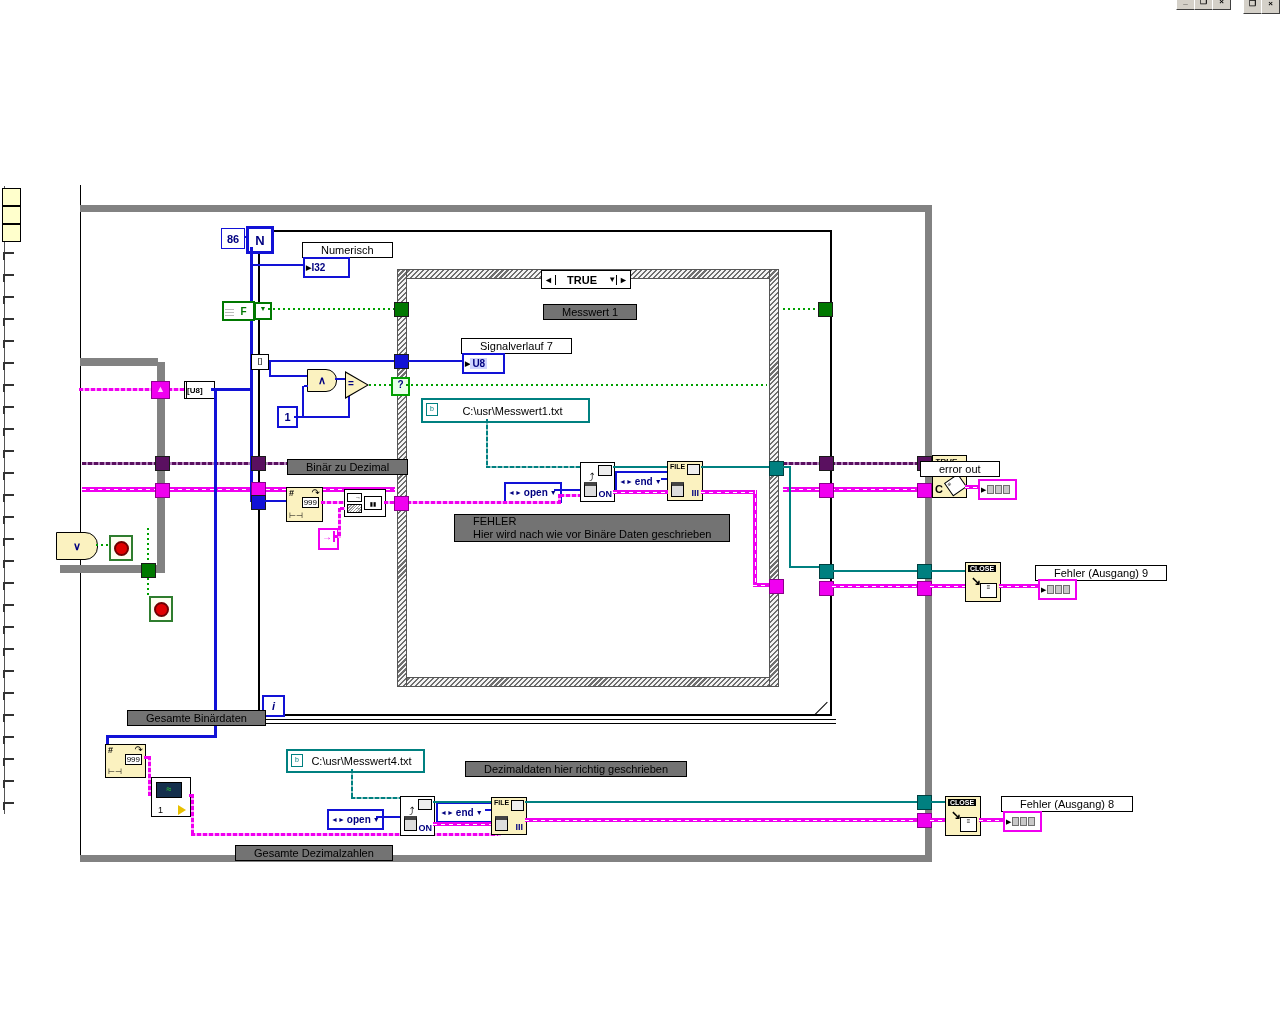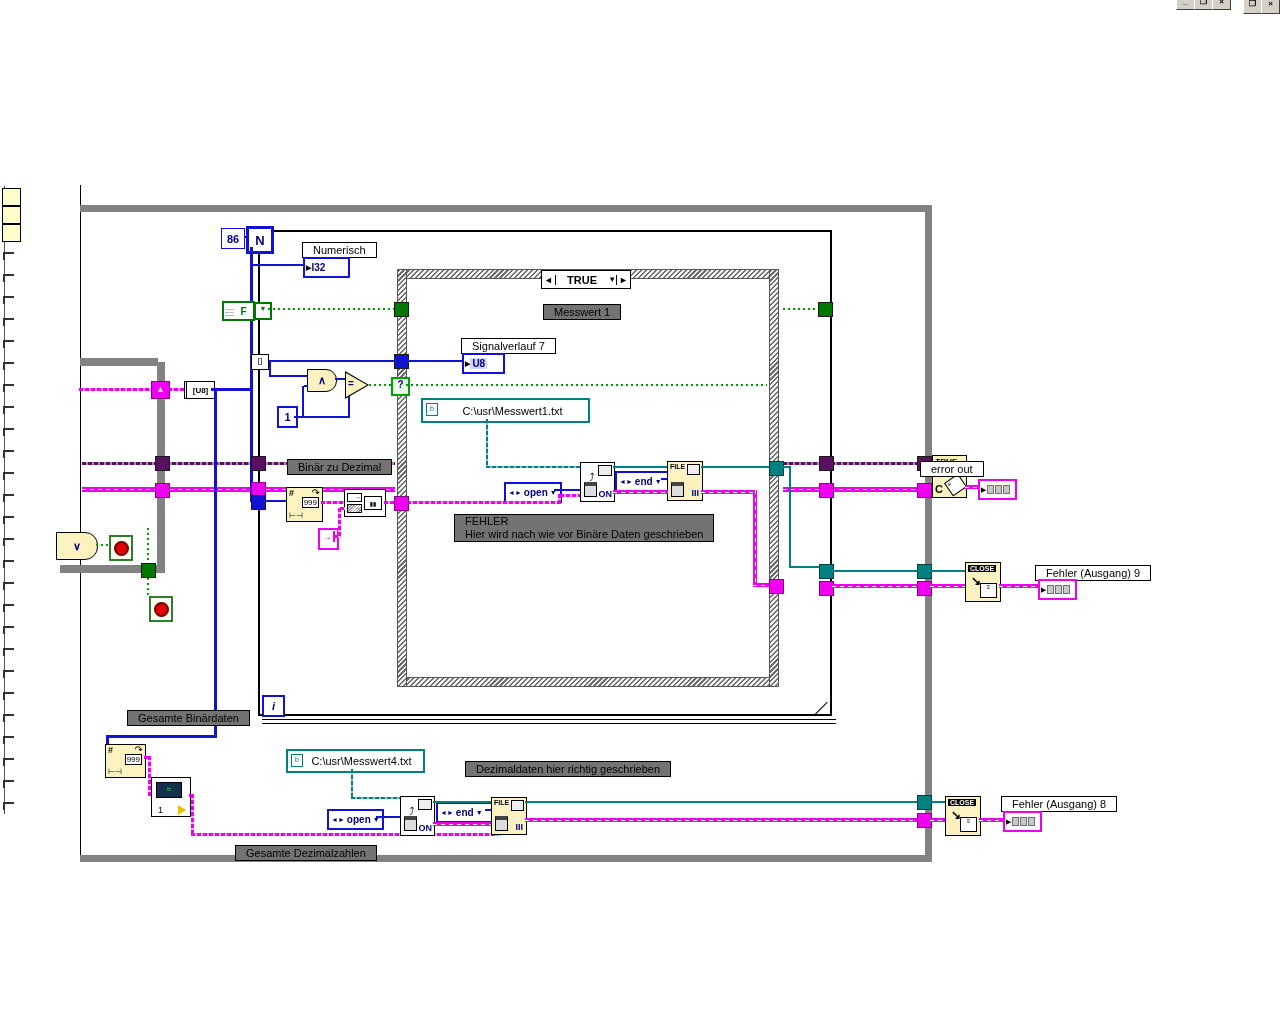--- a/index.html
+++ b/index.html
@@ -1,21 +1,21 @@
 <!DOCTYPE html>
 <html><head>
 <meta charset="utf-8">
 <style>
   html,body{margin:0;padding:0}
   body{width:1280px;height:1024px;position:relative;background:#fff;overflow:hidden;
        font-family:"Liberation Sans",sans-serif;color:#000}
   .ab{position:absolute}
   
   .lbl{position:absolute;border:1px solid #000;background:#fff;font-size:11px;line-height:14px;
-       padding:0 10px;white-space:nowrap}
+       padding:0 18px;white-space:nowrap}
   .yel{background:#737373}
   
   .gray{position:absolute;background:#828282}
   .forb{position:absolute;background:#000}
   .hatch{position:absolute;background:repeating-linear-gradient(135deg,#6f6f6f 0 1.5px,#f4f4f4 1.5px 3.5px);outline:1px solid #555}
   
   .w{position:absolute}
   .blue{background:#1212d6}
   .teal{background:#008080}
   .tldash{background:repeating-linear-gradient(90deg,#008080 0 4px,#8fc4c4 4px 6px)}
@@ -157,21 +157,21 @@
   <span style="width:9px;height:9px;background:repeating-linear-gradient(0deg,#bbb 0 1px,#fff 1px 3px);margin-left:1px"></span>
   <span style="flex:1;text-align:center;color:#007800;font-weight:bold;font-size:10px">F</span>
 </div>
 <div class="ab" style="left:254px;top:302px;width:14px;height:14px;border:2px solid #007800;background:#fff;color:#007800;font-size:7px;text-align:center;line-height:10px"><span>▼</span></div>
 <div class="w gdot" style="left:268px;top:308px;width:126px;height:2px"></div>
 <div class="tun t-green" style="left:394px;top:302px"></div>
 <div class="w gdot" style="left:783px;top:308px;width:34px;height:2px"></div>
 <div class="tun t-green" style="left:818px;top:302px"></div>
 
 <div class="ab" style="left:151px;top:381px;width:17px;height:16px;background:#f000f0;border:1px solid #8a008a;color:#ffd0ff;font-size:9px;text-align:center;line-height:15px"><span>▲</span></div>
-<div class="node" style="left:184px;top:381px;width:27px;height:16px;display:flex;align-items:center;justify-content:center;font-size:8px;font-weight:bold;border-left:3px double #000">
+<div class="node" style="left:184px;top:381px;width:27px;height:16px;display:flex;align-items:center;font-size:8px;font-weight:bold;border-left:3px double #000">
     <span>[U8]</span>
   </div>
 <div class="w blue" style="left:211px;top:388px;width:41px;height:3px"></div>
 <div class="w blue" style="left:214px;top:389px;width:3px;height:349px"></div>
 
 <div class="w blue" style="left:252px;top:360px;width:143px;height:2px"></div>
 <div class="ab" style="left:251px;top:354px;width:16px;height:14px;border:1px solid #000;background:#fff;font-size:8px;text-align:center;line-height:12px"><span>[]</span></div>
 <div class="tun t-blue" style="left:394px;top:354px"></div>
 <div class="w blue" style="left:407px;top:360px;width:56px;height:2px"></div>
 

